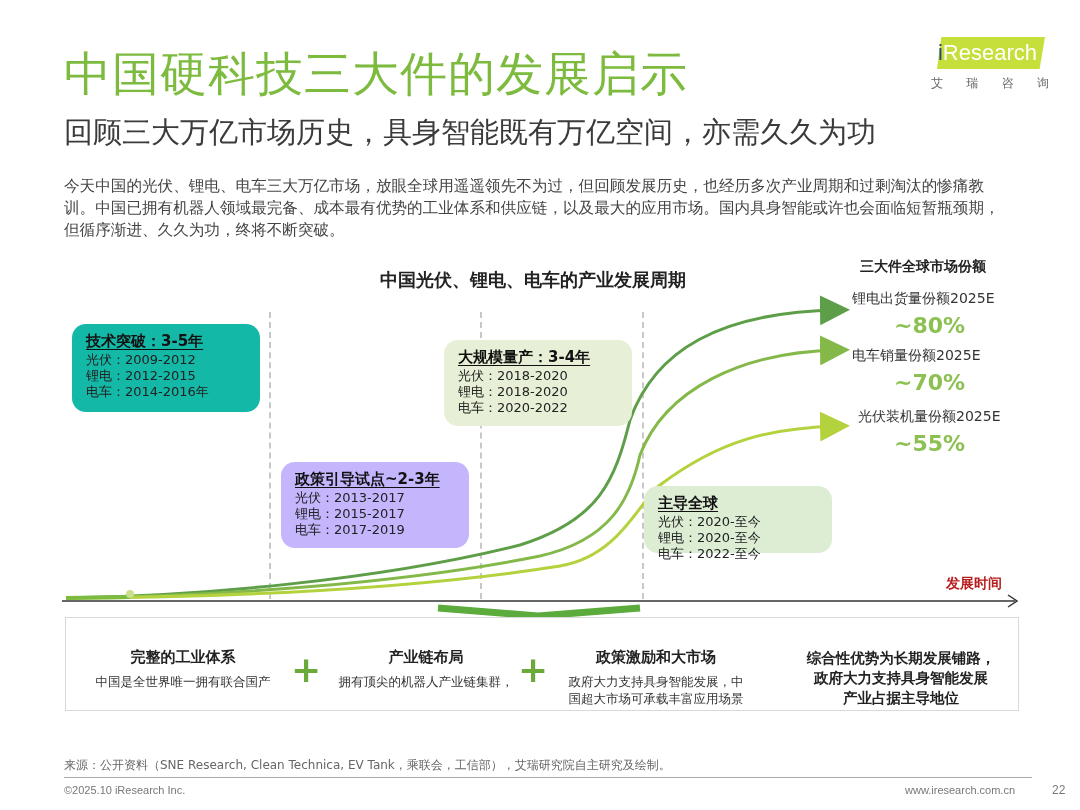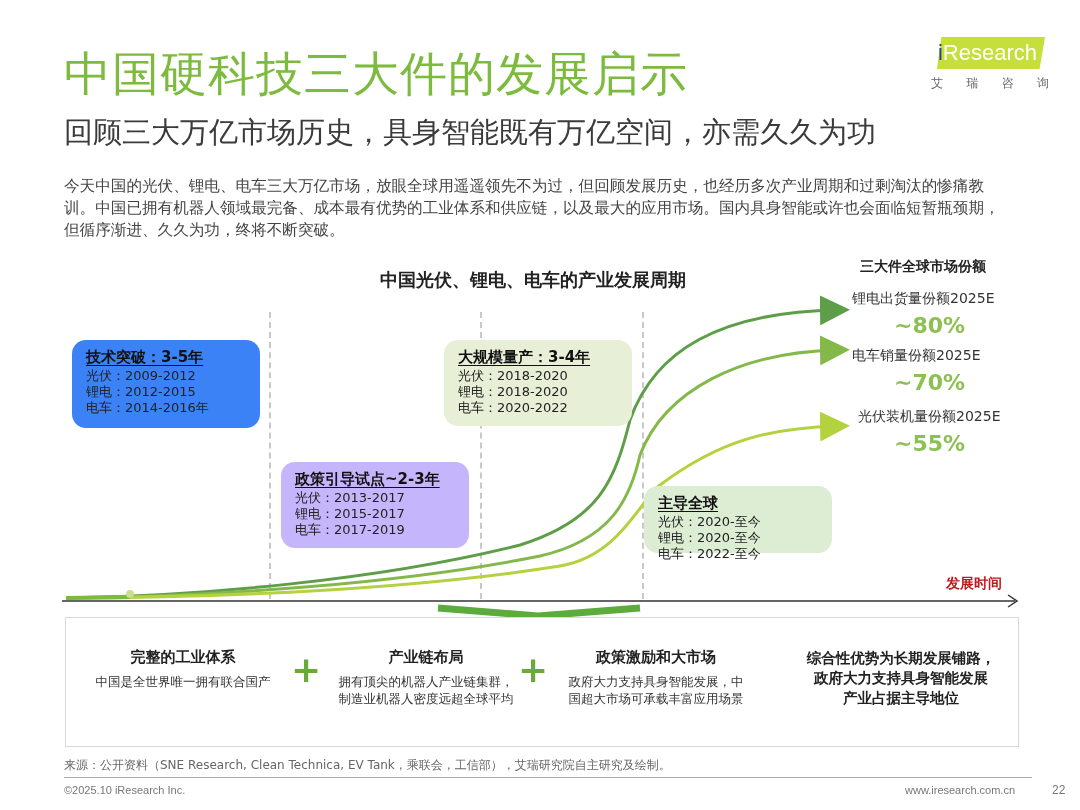--- a/index.html
+++ b/index.html
@@ -19,21 +19,21 @@
   .intro { left:64px; top:175px; width:950px; font-size:15.6px; line-height:22px; color:#444; }
   .diag-title { left:380px; top:268px; font-size:18px; font-weight:bold; color:#222; white-space:nowrap; }
   .share-title { left:860px; top:258px; font-size:14px; font-weight:bold; color:#222; white-space:nowrap; }
   .share-label { font-size:14px; color:#333; white-space:nowrap; }
   .share-val { font-size:22px; font-weight:bold; color:#8cc152; white-space:nowrap; }
   .vline { border-left:2px dashed #c8c8c8; width:0; }
   .phase { border-radius:14px; padding:8px 14px; box-sizing:border-box; }
   .phase h4 { margin:0 0 1px 0; font-size:15px; font-weight:bold; color:#111; text-decoration:underline; text-underline-offset:3px; white-space:nowrap; }
   .phase .row { font-size:13px; line-height:16px; color:#222; white-space:nowrap; }
   .axis-label { left:946px; top:575px; font-size:14px; font-weight:bold; color:#b91c1c; }
-  .bottom-box { left:65px; top:617px; width:954px; height:130px; border:1.5px solid #d9d9d9; background:#fff; box-sizing:border-box; }
+  .bottom-box { left:65px; top:617px; width:954px; height:94px; border:1.5px solid #d9d9d9; background:#fff; box-sizing:border-box; }
   .pillar { position:absolute; top:0; text-align:center; }
   .pillar h5 { margin:30px 0 6px 0; font-size:15px; font-weight:bold; color:#222; white-space:nowrap; }
   .pillar p { margin:0; font-size:12.5px; line-height:17px; color:#333; white-space:nowrap; }
   .plus { position:absolute; top:34px; font-size:36px; color:#6aaa3a; font-weight:bold; line-height:36px; }
   .concl { position:absolute; top:30px; left:730px; width:210px; text-align:center; font-size:14.5px; font-weight:bold; color:#222; line-height:20px; }
   .source { left:64px; top:757px; font-size:12px; color:#666; white-space:nowrap; }
   .foot-line { left:64px; top:777px; width:968px; height:1px; background:#aaa; }
   .copy { left:64px; top:784px; font-size:11px; color:#777; font-family:"Liberation Sans", sans-serif; }
   .url { left:905px; top:784px; font-size:11px; color:#777; font-family:"Liberation Sans", sans-serif; }
   .page { left:1052px; top:783px; font-size:12px; color:#777; font-family:"Liberation Sans", sans-serif; }
@@ -86,21 +86,21 @@
   <circle cx="130" cy="594" r="4" fill="#c9df8a"></circle>
 
   <line x1="62" y1="601" x2="1015" y2="601" stroke="#333" stroke-width="1.5"></line>
   <path d="M1008,595 L1017,601 L1008,607" fill="none" stroke="#333" stroke-width="1.5"></path>
 
   <path d="M438,608 L538,616 L640,608" fill="none" stroke="#5bab3d" stroke-width="7"></path>
 
   <path d="M762,671 L788,671 L788,664 L800,673 L788,682 L788,675 L762,675 z" fill="#6aaa3a"></path>
 </svg>
 
-<div class="abs phase" style="left:72px; top:340px; width:188px; height:88px; background:#3b82f6;">
+<div class="abs phase" style="left:72px; top:324px; width:188px; height:88px; background:#14b8a6;">
   <h4>技术突破：3-5年</h4>
   <div class="row">光伏：2009-2012</div>
   <div class="row">锂电：2012-2015</div>
   <div class="row">电车：2014-2016年</div>
 </div>
 <div class="abs phase" style="left:281px; top:462px; width:188px; height:86px; background:#c4b5fd;">
   <h4>政策引导试点~2-3年</h4>
   <div class="row">光伏：2013-2017</div>
   <div class="row">锂电：2015-2017</div>
   <div class="row">电车：2017-2019</div>
@@ -130,21 +130,20 @@
 
 <div class="abs bottom-box">
   <div class="pillar" style="left:12px; width:210px;">
     <h5>完整的工业体系</h5>
     <p>中国是全世界唯一拥有联合国产</p>
   </div>
   <div class="plus" style="left:225px;">+</div>
   <div class="pillar" style="left:255px; width:210px;">
     <h5>产业链布局</h5>
     <p>拥有顶尖的机器人产业链集群，</p>
-    <p>制造业机器人密度远超全球平均</p>
   </div>
   <div class="plus" style="left:452px;">+</div>
   <div class="pillar" style="left:485px; width:210px;">
     <h5>政策激励和大市场</h5>
     <p>政府大力支持具身智能发展，中</p>
     <p>国超大市场可承载丰富应用场景</p>
   </div>
   <div class="concl">
     <div>综合性优势为长期发展铺路，</div>
     <div>政府大力支持具身智能发展</div>

